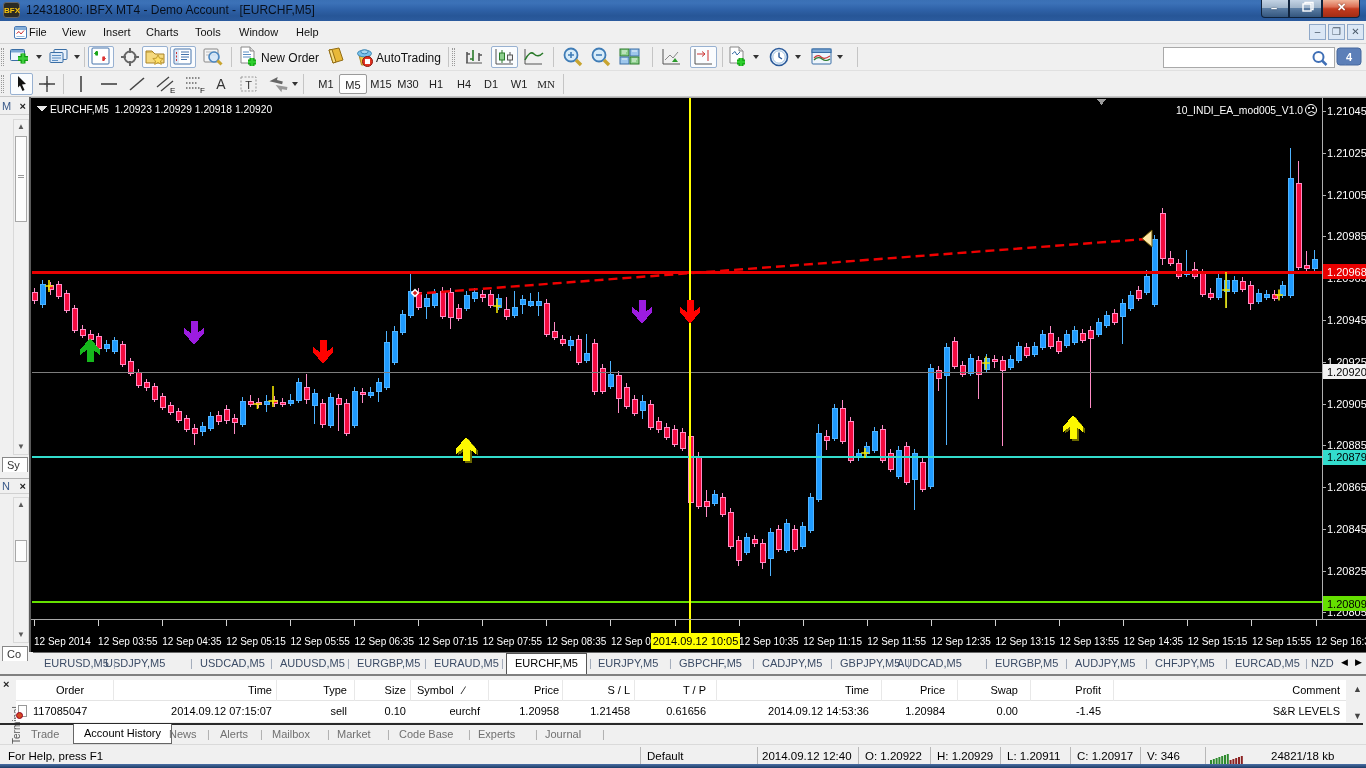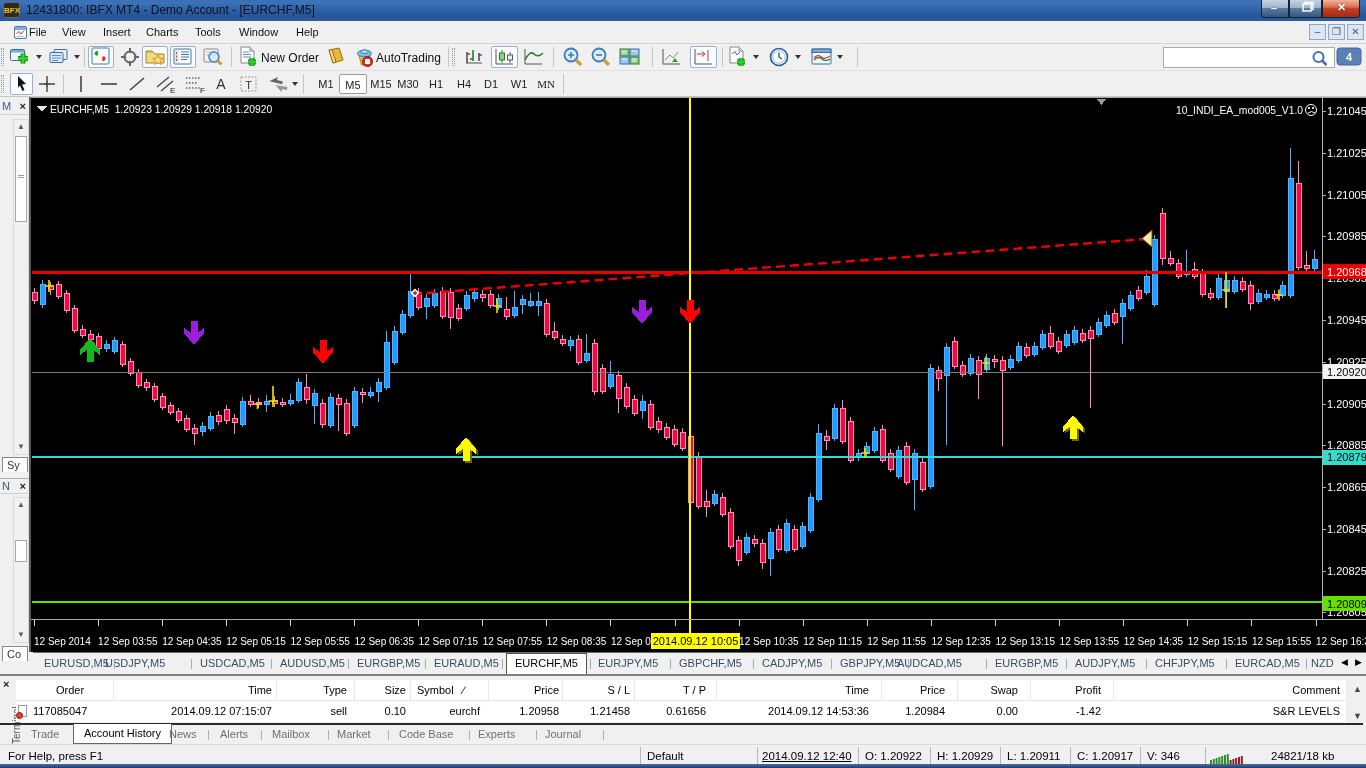--- a/index.html
+++ b/index.html
@@ -715,21 +715,21 @@
         <span class="tc" style="left:256px;transform:translateX(-100%);">2014.09.12 07:15:07</span>
         <span class="tc" style="left:331px;transform:translateX(-100%);">sell</span>
         <span class="tc" style="left:390px;transform:translateX(-100%);">0.10</span>
         <span class="tc" style="left:464px;transform:translateX(-100%);">eurchf</span>
         <span class="tc" style="left:543px;transform:translateX(-100%);">1.20958</span>
         <span class="tc" style="left:614px;transform:translateX(-100%);">1.21458</span>
         <span class="tc" style="left:690px;transform:translateX(-100%);">0.61656</span>
         <span class="tc" style="left:853px;transform:translateX(-100%);">2014.09.12 14:53:36</span>
         <span class="tc" style="left:929px;transform:translateX(-100%);">1.20984</span>
         <span class="tc" style="left:1002px;transform:translateX(-100%);">0.00</span>
-        <span class="tc" style="left:1085px;transform:translateX(-100%);">-1.42</span>
+        <span class="tc" style="left:1085px;transform:translateX(-100%);">-1.45</span>
         <span class="tc" style="left:1324px;transform:translateX(-100%);">S&amp;R LEVELS</span>
       </div>
       <div style="position:absolute;left:1346px;top:4px;width:20px;height:44px;background:#f0f0f0;">
         <span style="position:absolute;top:4px;left:7px;font-size:9px;color:#444;">▲</span>
         <span style="position:absolute;top:31px;left:7px;font-size:9px;color:#444;">▼</span>
       </div>
       <div style="position:absolute;left:0;top:47px;width:1363px;height:2px;background:#2a2a2a;"></div>
       <div id="ttabs">
         <span class="tt" style="left:15px;">Trade</span>
         <span class="tt act" style="left:57px;">Account History</span>
@@ -745,21 +745,21 @@
         <span class="tt sep" style="left:452px;">|</span>
         <span class="tt" style="left:462px;">Experts</span>
         <span class="tt sep" style="left:519px;">|</span>
         <span class="tt" style="left:529px;">Journal</span>
         <span class="tt sep" style="left:586px;">|</span>
       </div>
     </div>
     <div id="status" class="abs">
       <span class="si" style="left:8px;">For Help, press F1</span>
       <span class="si" style="left:647px;">Default</span>
-      <span class="si" style="left:762px;text-decoration:underline;">2014.09.12 12:40</span>
+      <span class="si" style="left:762px;">2014.09.12 12:40</span>
       <span class="si" style="left:865px;">O: 1.20922</span>
       <span class="si" style="left:937px;">H: 1.20929</span>
       <span class="si" style="left:1007px;">L: 1.20911</span>
       <span class="si" style="left:1077px;">C: 1.20917</span>
       <span class="si" style="left:1147px;">V: 346</span>
       <span class="si" style="left:1271px;">24821/18 kb</span>
       <span class="sep" style="left:640px;"></span>
       <span class="sep" style="left:757px;"></span>
       <span class="sep" style="left:858px;"></span>
       <span class="sep" style="left:930px;"></span>

